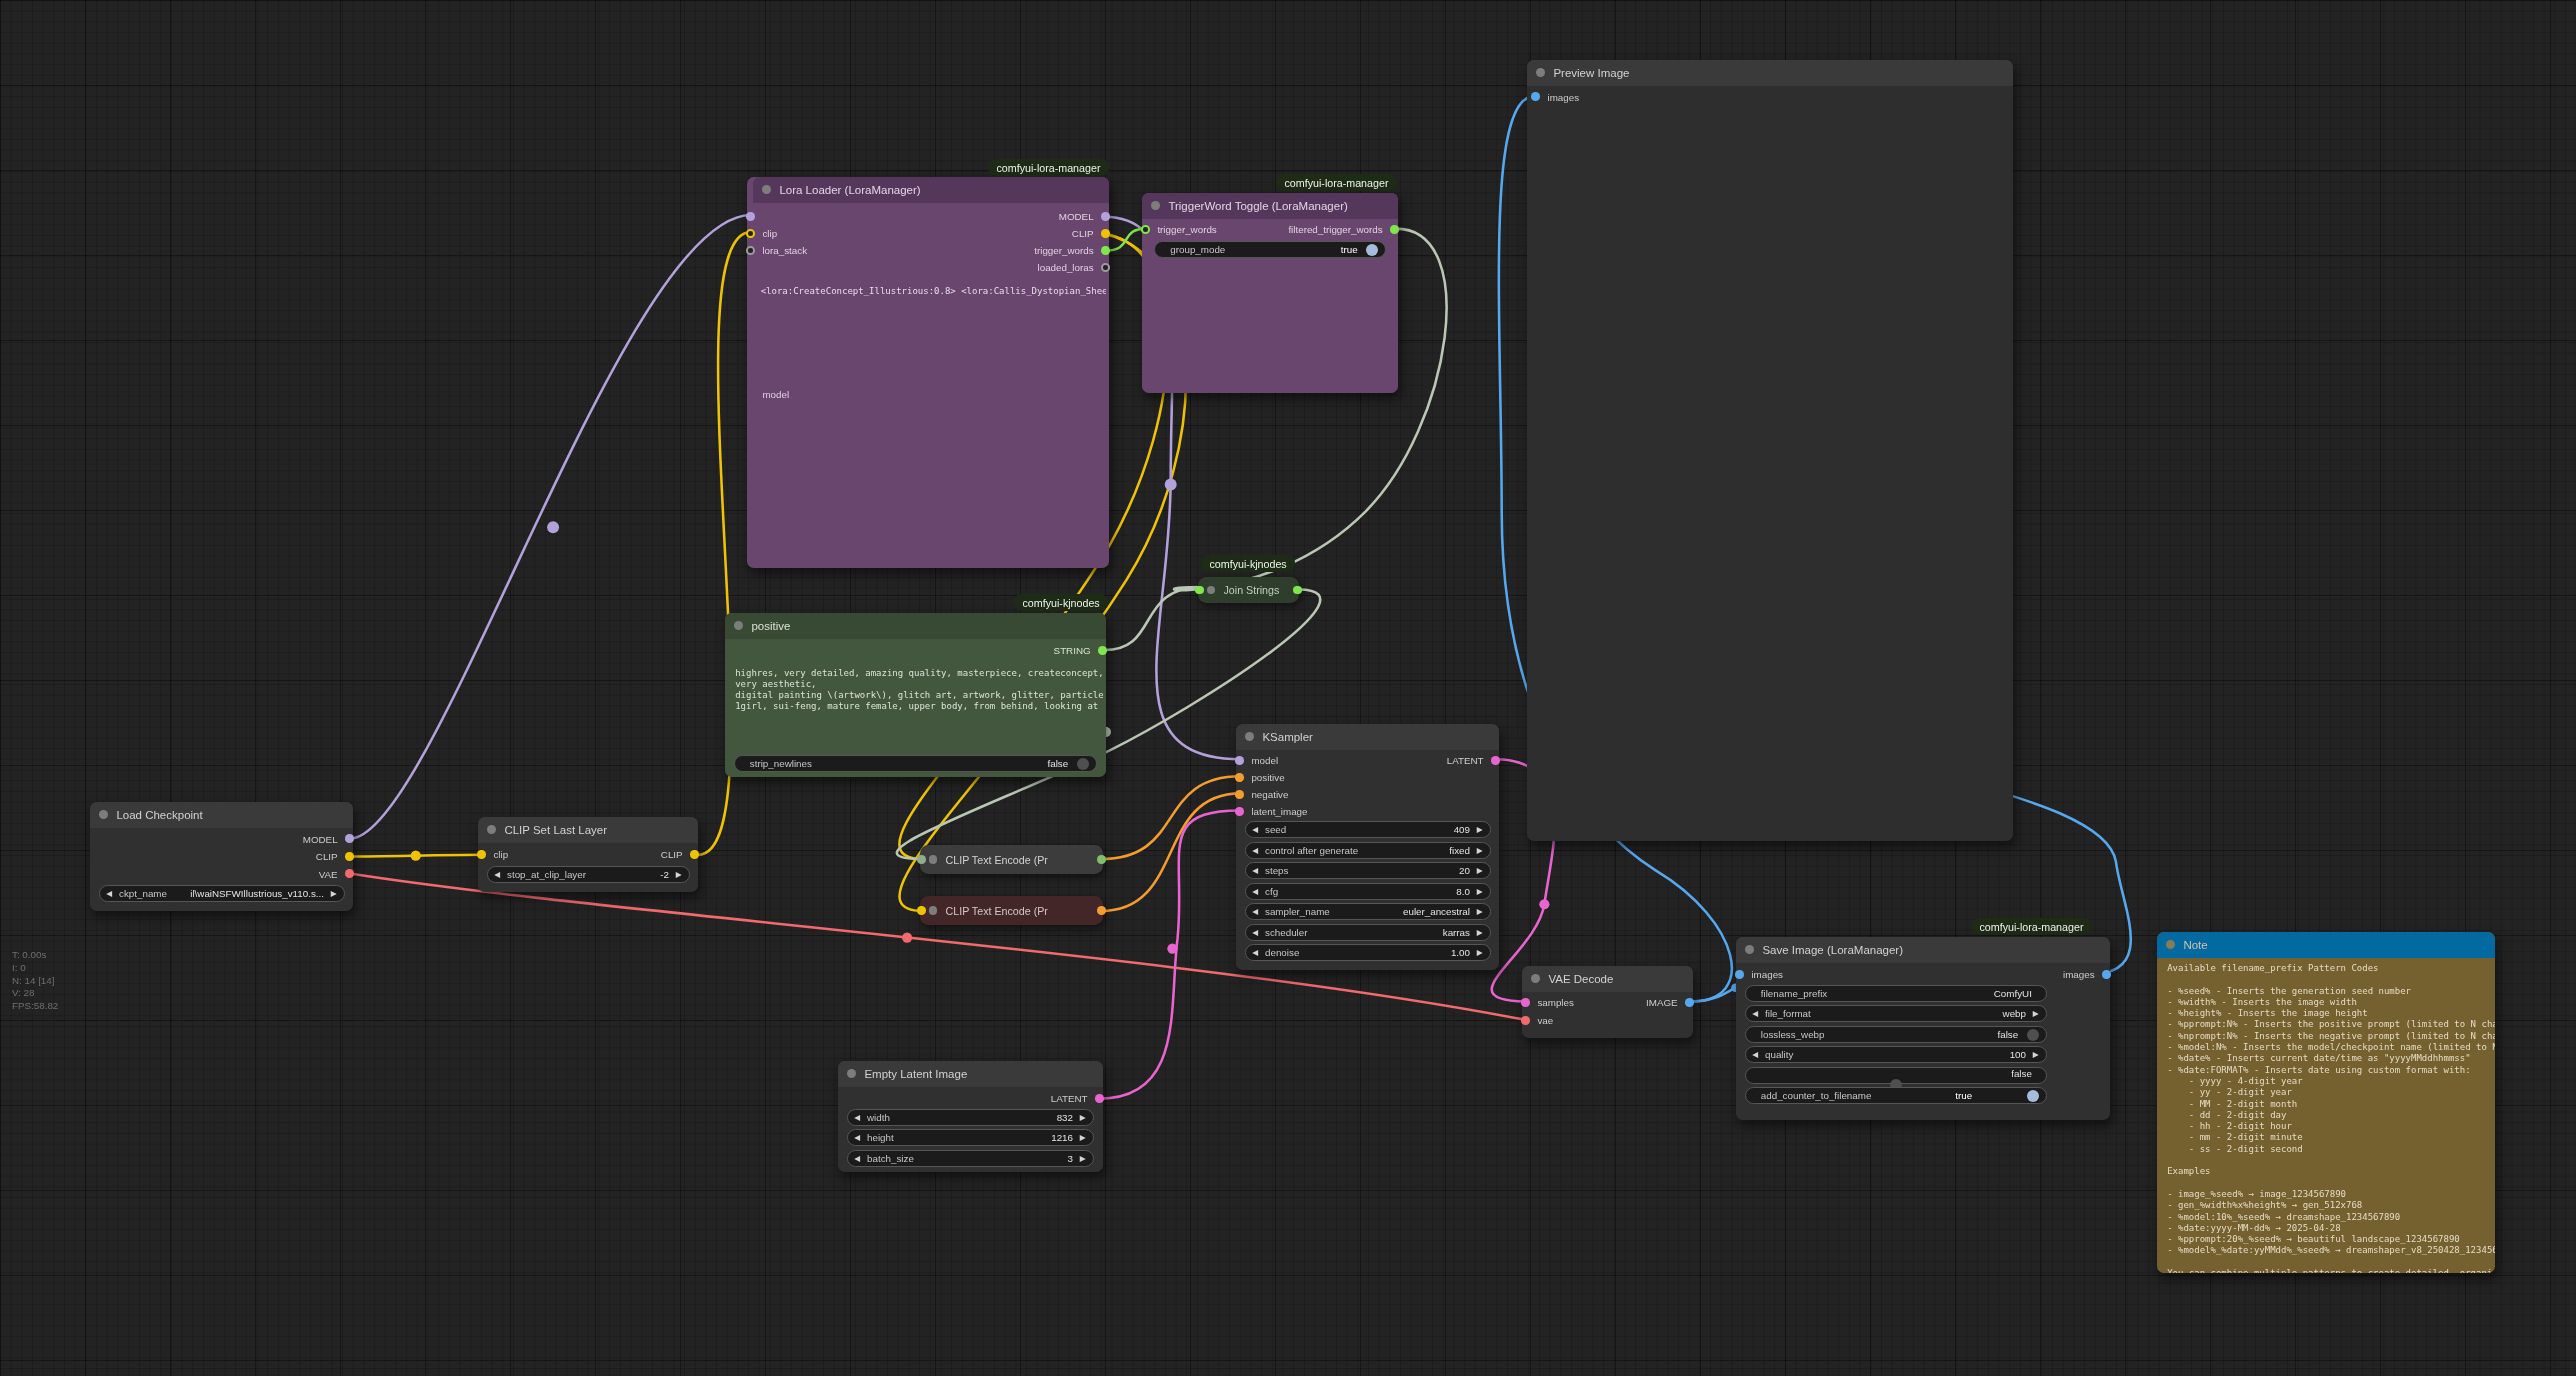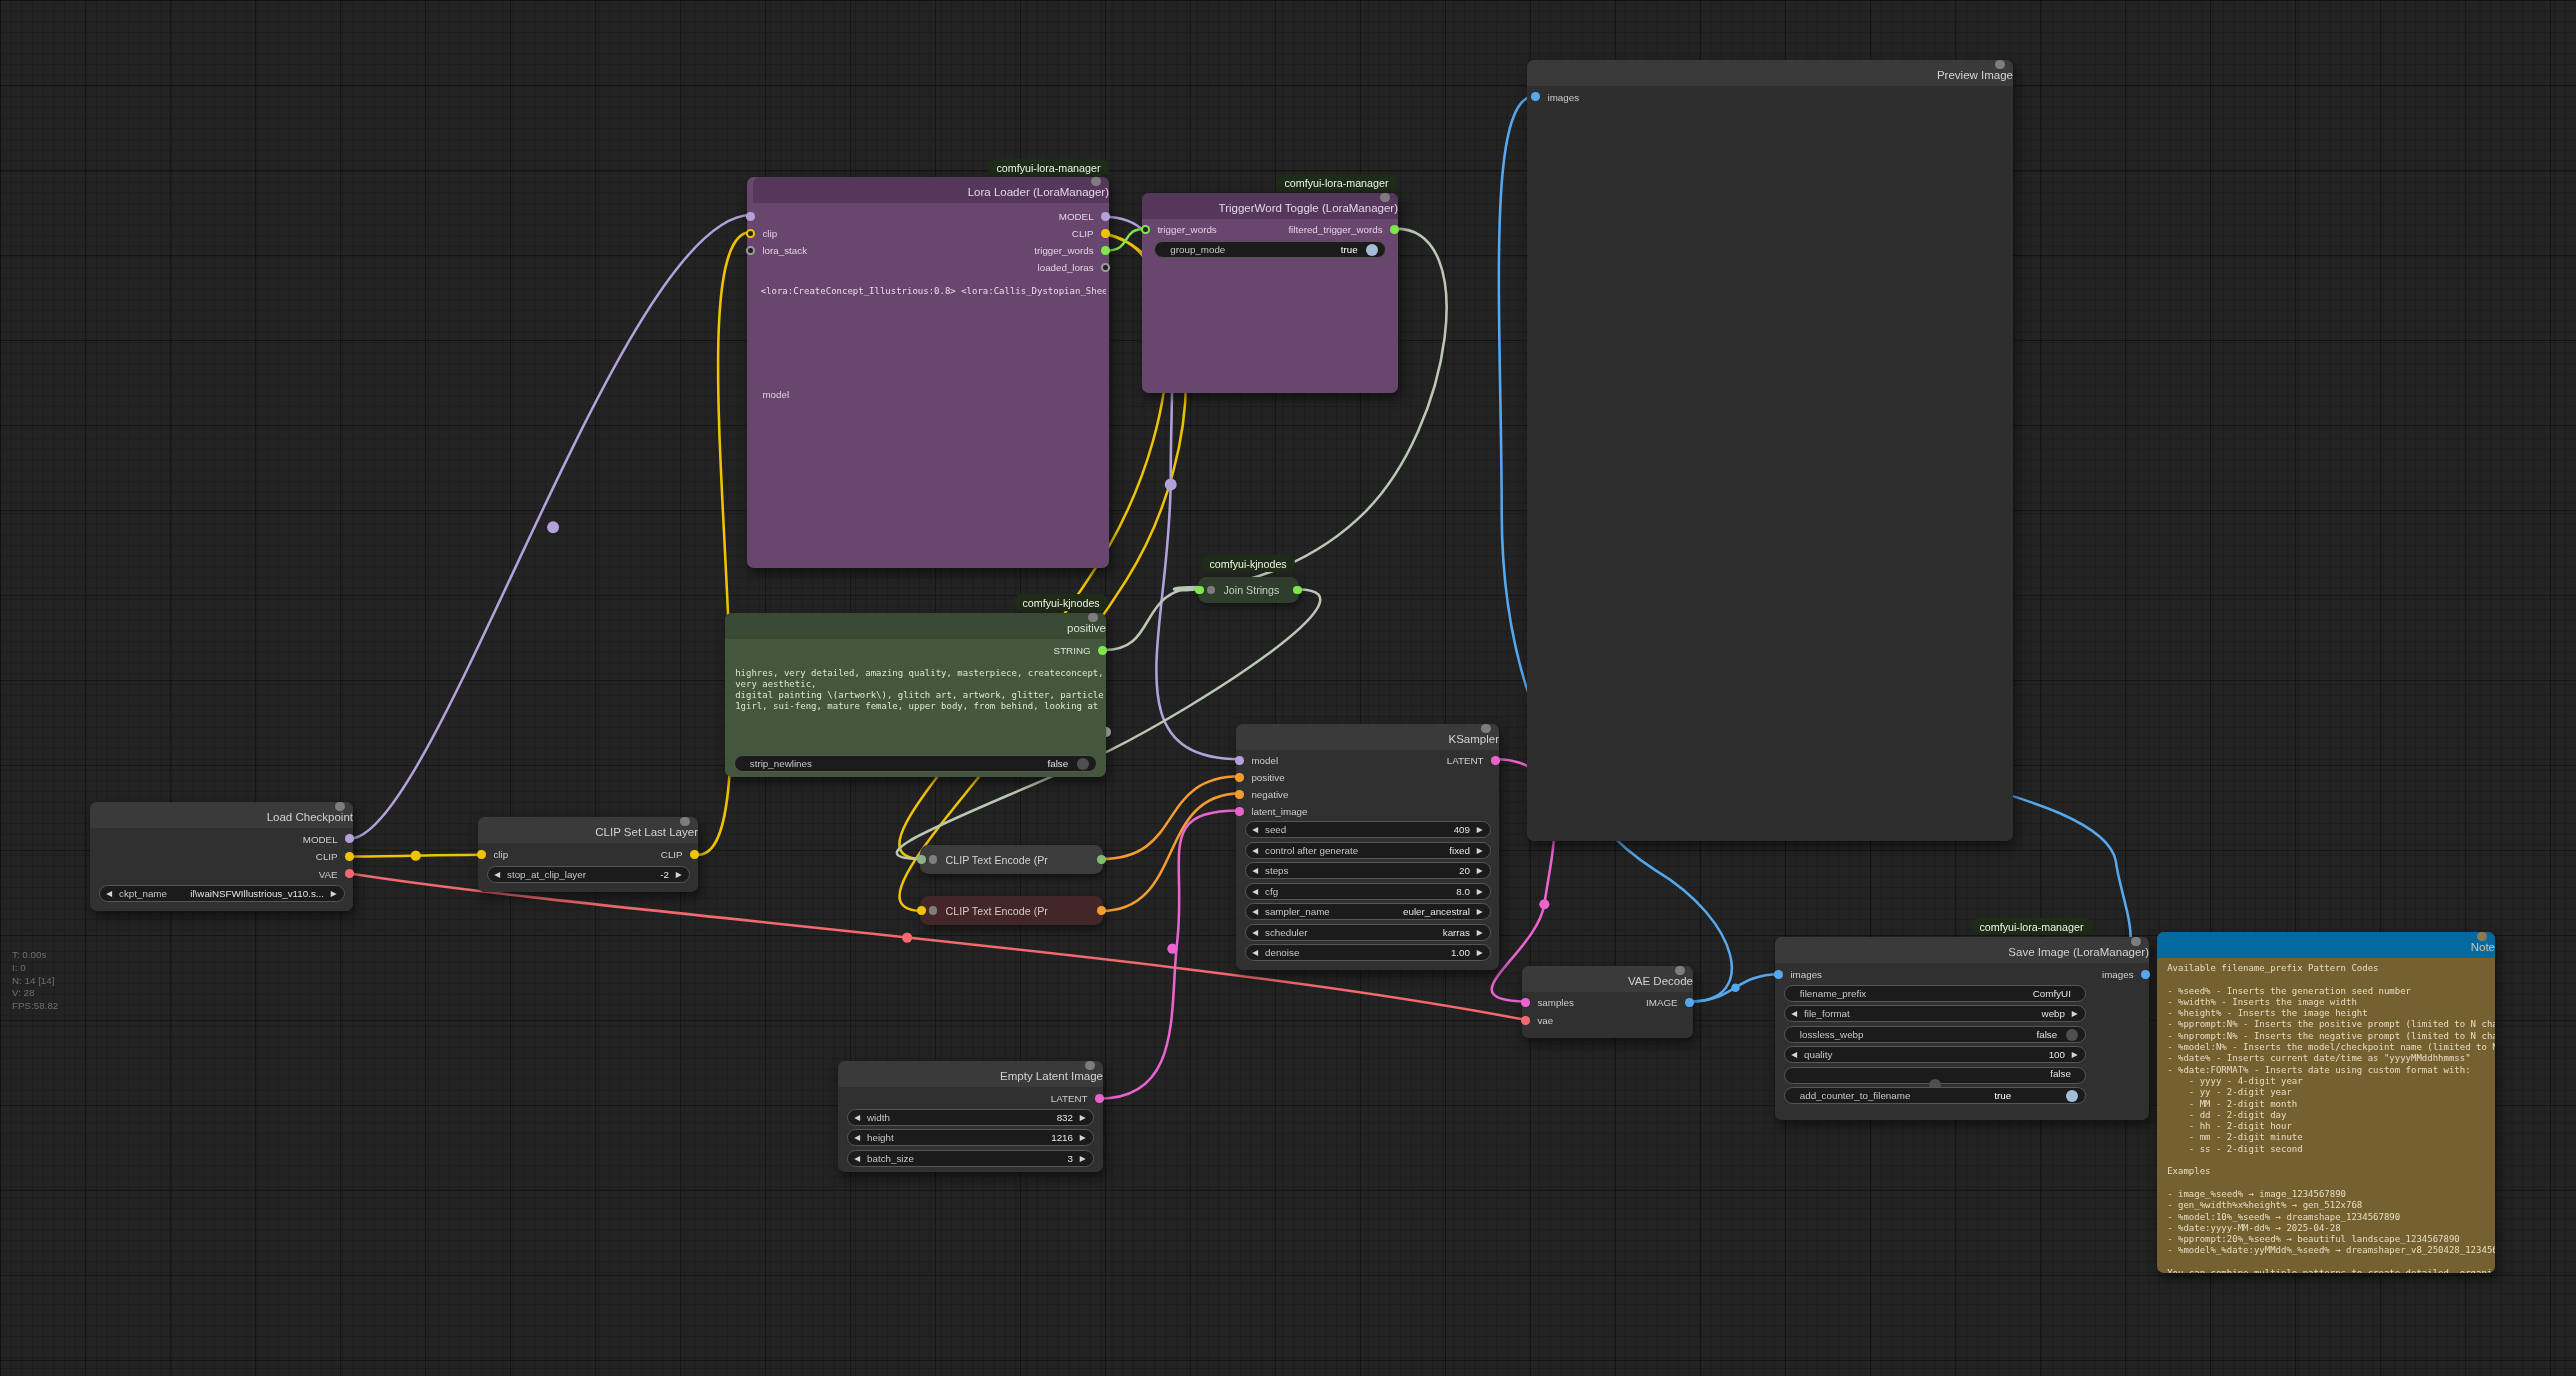--- a/index.html
+++ b/index.html
@@ -9,21 +9,21 @@
     background-image:
       linear-gradient(rgba(0,0,0,.38) 0.9px,transparent 0.9px),
       linear-gradient(90deg,rgba(0,0,0,.38) 0.9px,transparent 0.9px),
       linear-gradient(rgba(0,0,0,.16) 0.9px,transparent 0.9px),
       linear-gradient(90deg,rgba(0,0,0,.16) 0.9px,transparent 0.9px);
     background-size:85px 85px,85px 85px,10.7px 10.7px,10.7px 10.7px;}
   #links{position:absolute;left:0;top:0;z-index:1;}
   .node{position:absolute;z-index:2;border-radius:6.8px;box-shadow:2.6px 5.1px 12px rgba(0,0,0,.5);}
   .body-default{background:#303030;}
   .title{position:absolute;left:0;top:0;right:0;height:25.6px;border-radius:6.8px 6.8px 0 0;
-    display:flex;align-items:flex-end;padding-left:8.5px;box-sizing:border-box;flex-direction:column;}
+    display:flex;align-items:center;padding-left:8.5px;box-sizing:border-box;}
   .title-default{background:#3a3a3a;}
   .tdot{width:9.4px;height:9.4px;border-radius:50%;background:#7d7d7d;margin-right:8.5px;flex:0 0 auto;}
   .ttext{font-size:11.5px;color:#d2d2d2;white-space:nowrap;overflow:hidden;}
   .slot{position:absolute;font-size:9.8px;color:#cdcdcd;white-space:nowrap;}
   .slot.right{text-align:right;}
   .dot{position:absolute;width:8.5px;height:8.5px;border-radius:50%;box-sizing:border-box;}
   .donut{border-width:2.6px;border-style:solid;background:#222 !important;}
   .widget{position:absolute;height:17px;background:#1b1b1b;border:0.9px solid #565656;border-radius:9.4px;
     display:flex;align-items:center;font-size:9.8px;color:#c7c7c7;box-sizing:border-box;padding:0 6.8px;}
   .widget .arr{font-size:7.7px;color:#d5d5d5;flex:0 0 auto;}
@@ -306,21 +306,21 @@
   <div class="node" style="left:1527px;top:60px;width:486px;height:781px;background:#2e2e2e;">
     <div class="title title-default">
       <span class="tdot"></span>
       <span class="ttext">Preview Image</span>
     </div>
     <span class="dot" style="left: 4.3px; top: 32px; background: rgb(86, 168, 238);"></span>
     <div class="slot" style="left: 20.5px; top: 32px;">images</div>
   </div>
 
   <div class="badge" style="left:1971px;top:918px;">comfyui-lora-manager</div>
-  <div class="node body-default" style="left:1775px;top:937px;width:374px;height:183px;">
+  <div class="node body-default" style="left:1736px;top:937px;width:374px;height:183px;">
     <div class="title title-default">
       <span class="tdot"></span>
       <span class="ttext">Save Image (LoraManager)</span>
     </div>
     <span class="dot" style="left: -0.9px; top: 33px; background: rgb(86, 168, 238);"></span>
     <div class="slot" style="left: 15.4px; top: 32px;">images</div>
     <div class="slot right" style="right: 15.4px; top: 32px;">images</div>
     <span class="dot" style="right: -0.9px; top: 33px; background: rgb(86, 168, 238);"></span>
 
     <div class="widget" style="left: 8.5px; top: 48px; width: 302px;">

